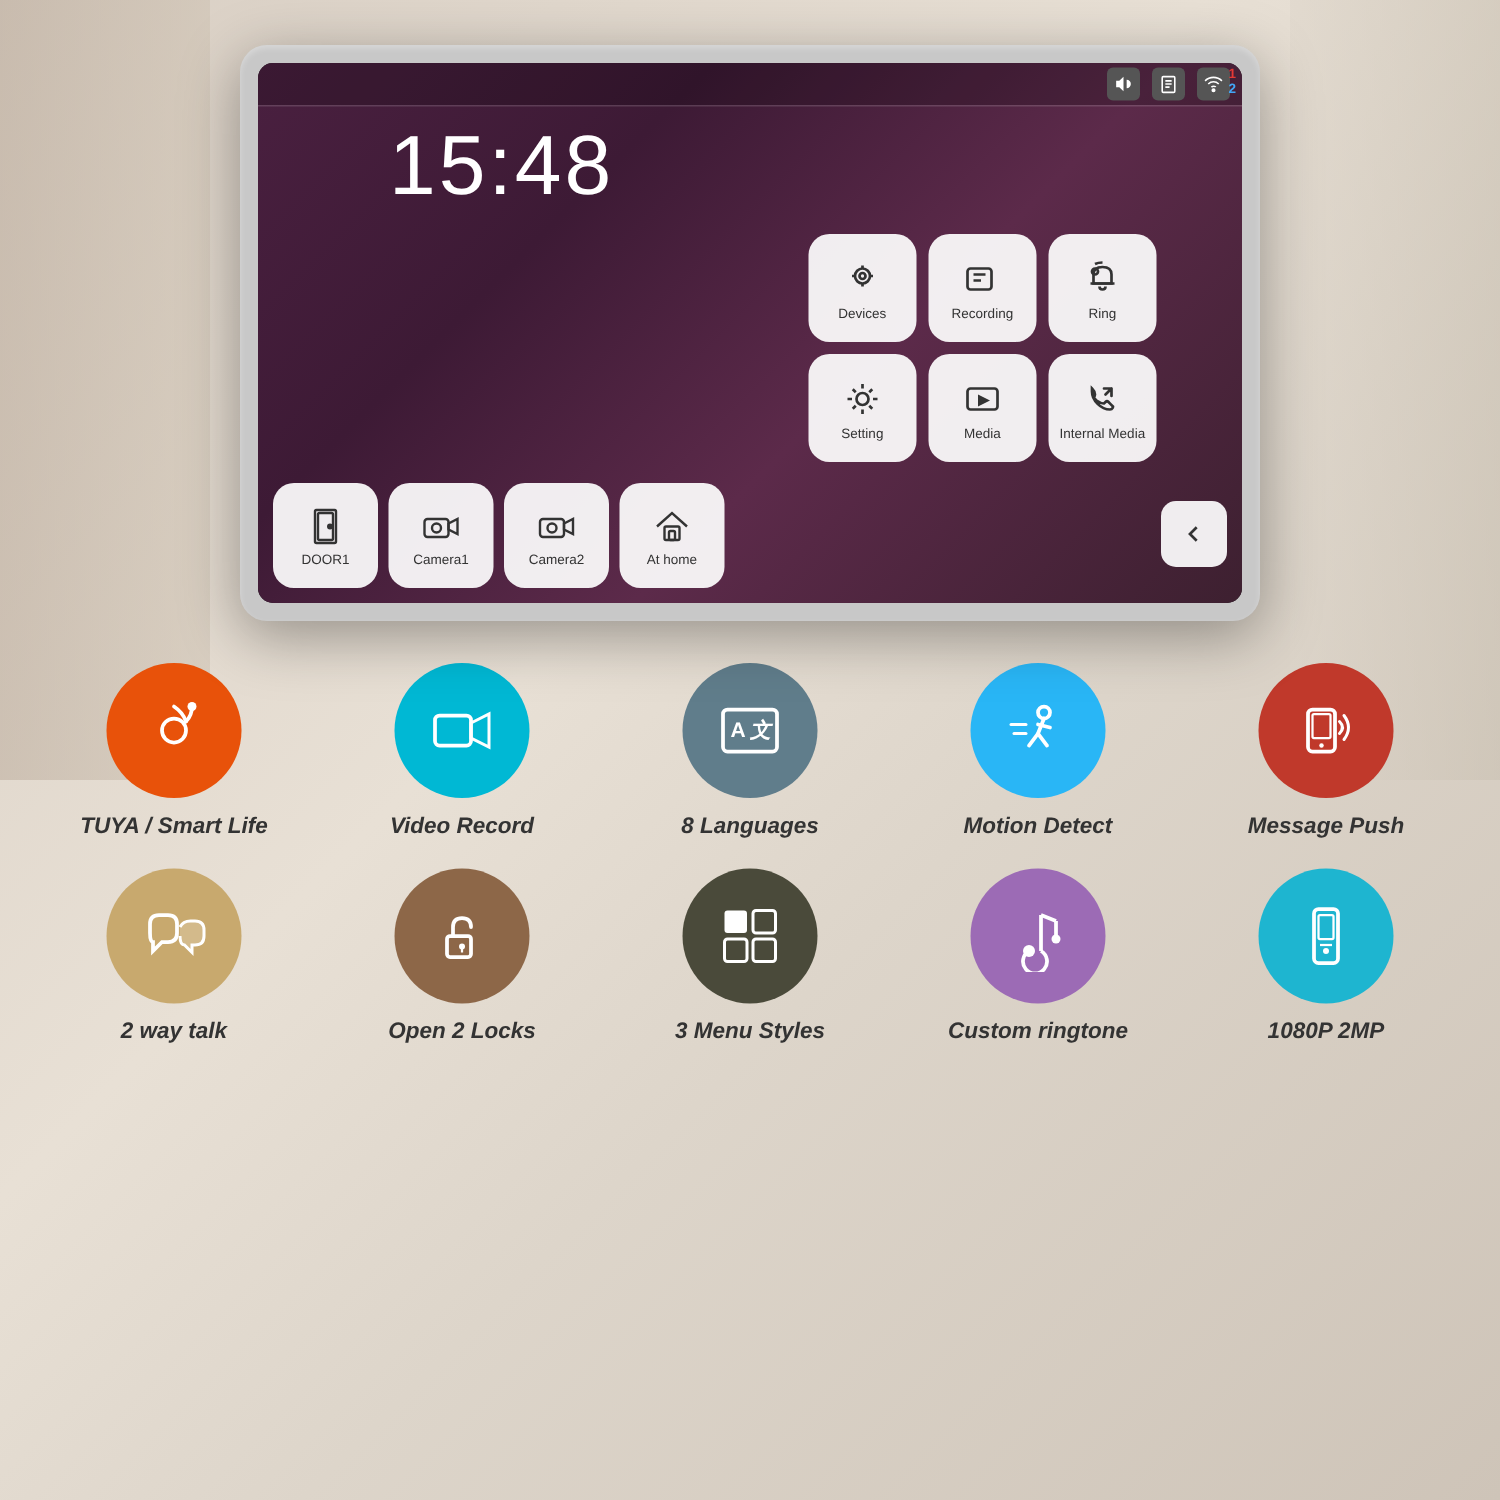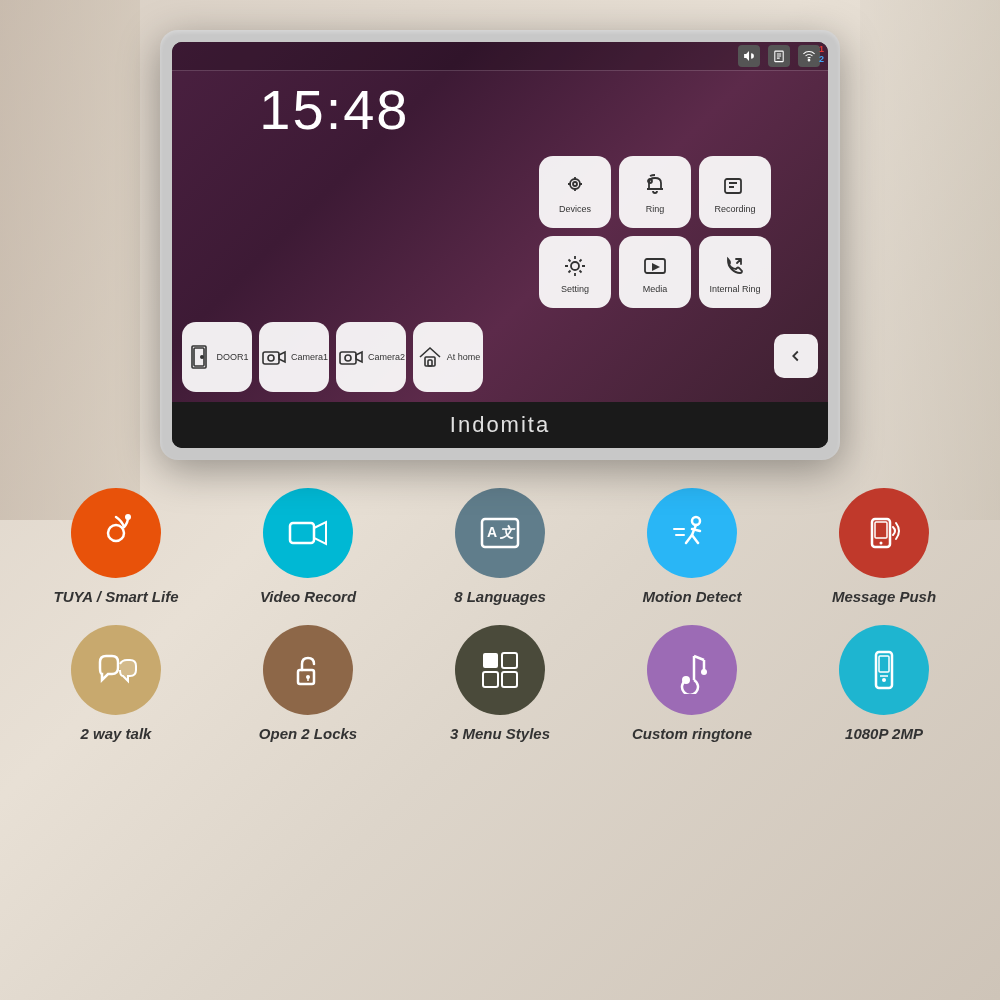--- a/index.html
+++ b/index.html
@@ -187,21 +187,21 @@
       gap: 7px;
       align-items: flex-end;
     }
 
     .device-icon {
       width: 70px;
       height: 70px;
       background: rgba(255,255,255,0.92);
       border-radius: 14px;
       display: flex;
-      flex-direction: row;
+      flex-direction: column;
       align-items: center;
       justify-content: center;
       gap: 3px;
       cursor: pointer;
     }
 
     .device-icon svg {
       width: 28px;
       height: 28px;
     }
@@ -350,37 +350,37 @@
                 <line x1="15" y1="8" x2="15" y2="6"></line>
                 <line x1="15" y1="18" x2="15" y2="20"></line>
                 <line x1="10" y1="13" x2="8" y2="13"></line>
                 <line x1="20" y1="13" x2="22" y2="13"></line>
               </svg>
               <span class="app-icon-label">Devices</span>
             </div>
 
             <div class="app-icon">
               <svg viewBox="0 0 30 30" fill="none" stroke="#333" stroke-width="1.8">
+                <rect x="5" y="8" width="16" height="14" rx="2"></rect>
+                <line x1="9" y1="12" x2="17" y2="12"></line>
+                <line x1="9" y1="16" x2="14" y2="16"></line>
+              </svg>
+              <span class="app-icon-label">Recording</span>
+            </div>
+
+            <div class="app-icon">
+              <svg viewBox="0 0 30 30" fill="none" stroke="#333" stroke-width="1.8">
                 <path d="M9 12 Q9 7 15 7 Q21 7 21 12 L21 18 L9 18 Z"></path>
                 <path d="M7 18 L23 18"></path>
                 <path d="M13 20 Q13 22 15 22 Q17 22 17 20"></path>
                 <ellipse cx="10" cy="10" rx="2" ry="2"></ellipse>
                 <path d="M10 5 Q12 4 15 4"></path>
               </svg>
               <span class="app-icon-label">Ring</span>
             </div>
-
-            <div class="app-icon">
-              <svg viewBox="0 0 30 30" fill="none" stroke="#333" stroke-width="1.8">
-                <rect x="5" y="8" width="16" height="14" rx="2"></rect>
-                <line x1="9" y1="12" x2="17" y2="12"></line>
-                <line x1="9" y1="16" x2="14" y2="16"></line>
-              </svg>
-              <span class="app-icon-label">Recording</span>
-            </div>
           </div>
 
           <div class="icon-row">
 
             <div class="app-icon">
               <svg viewBox="0 0 30 30" fill="none" stroke="#333" stroke-width="1.8">
                 <circle cx="15" cy="15" r="4"></circle>
                 <path d="M15 5 L15 8 M15 22 L15 25 M5 15 L8 15 M22 15 L25 15 M8.5 8.5 L10.5 10.5 M19.5 19.5 L21.5 21.5 M21.5 8.5 L19.5 10.5 M10.5 19.5 L8.5 21.5"></path>
               </svg>
               <span class="app-icon-label">Setting</span>
@@ -392,21 +392,21 @@
                 <polygon points="12,12 12,20 20,16" fill="#333" stroke="none"></polygon>
               </svg>
               <span class="app-icon-label">Media</span>
             </div>
 
             <div class="app-icon">
               <svg viewBox="0 0 30 30" fill="none" stroke="#333" stroke-width="1.8">
                 <path d="M8 8 C8 8 10 10 10 12 C10 13 9 14 9 14 L11 16 C11 16 14 18 16 18 L17 17 C17 17 18 16 19 17 C20 18 22 20 22 20 C22 20 22 22 20 22 C14 22 8 16 8 10 C8 8 8 8 8 8 Z"></path>
                 <path d="M16 8 L21 8 M21 8 L21 13 M21 8 L17 12" stroke-linecap="round"></path>
               </svg>
-              <span class="app-icon-label">Internal Ring</span>
+              <span class="app-icon-label">Internal Media</span>
             </div>
           </div>
         </div>
 
         <div class="bottom-row">
 
           <div class="device-icon">
             <svg viewBox="0 0 28 28" fill="none" stroke="#333" stroke-width="1.6">
               <rect x="7" y="3" width="14" height="22" rx="1"></rect>
               <rect x="9" y="5" width="10" height="18" rx="1"></rect>
@@ -446,23 +446,20 @@
 
           <div class="back-btn">
             <svg viewBox="0 0 20 20" fill="none" stroke="#333" stroke-width="2" width="18" height="18">
               <path d="M12 5 L7 10 L12 15"></path>
             </svg>
           </div>
         </div>
 
       </div>
 
-      <div class="brand-bar">
-        <span>Indomita</span>
-      </div>
 
     </div>
   </div>
 
   <div class="features-section">
 
     <div class="features-row">
 
       <div class="feature-item">
         <div class="feature-circle circle-orange">

